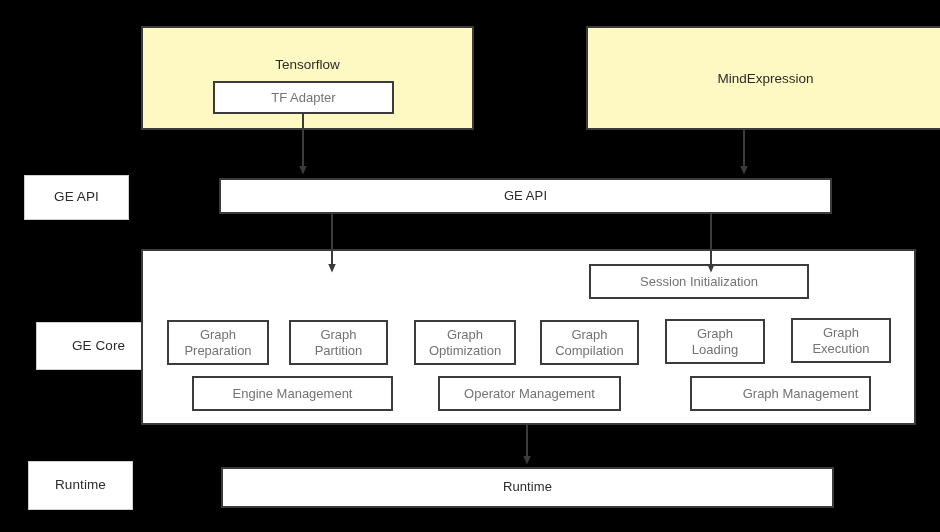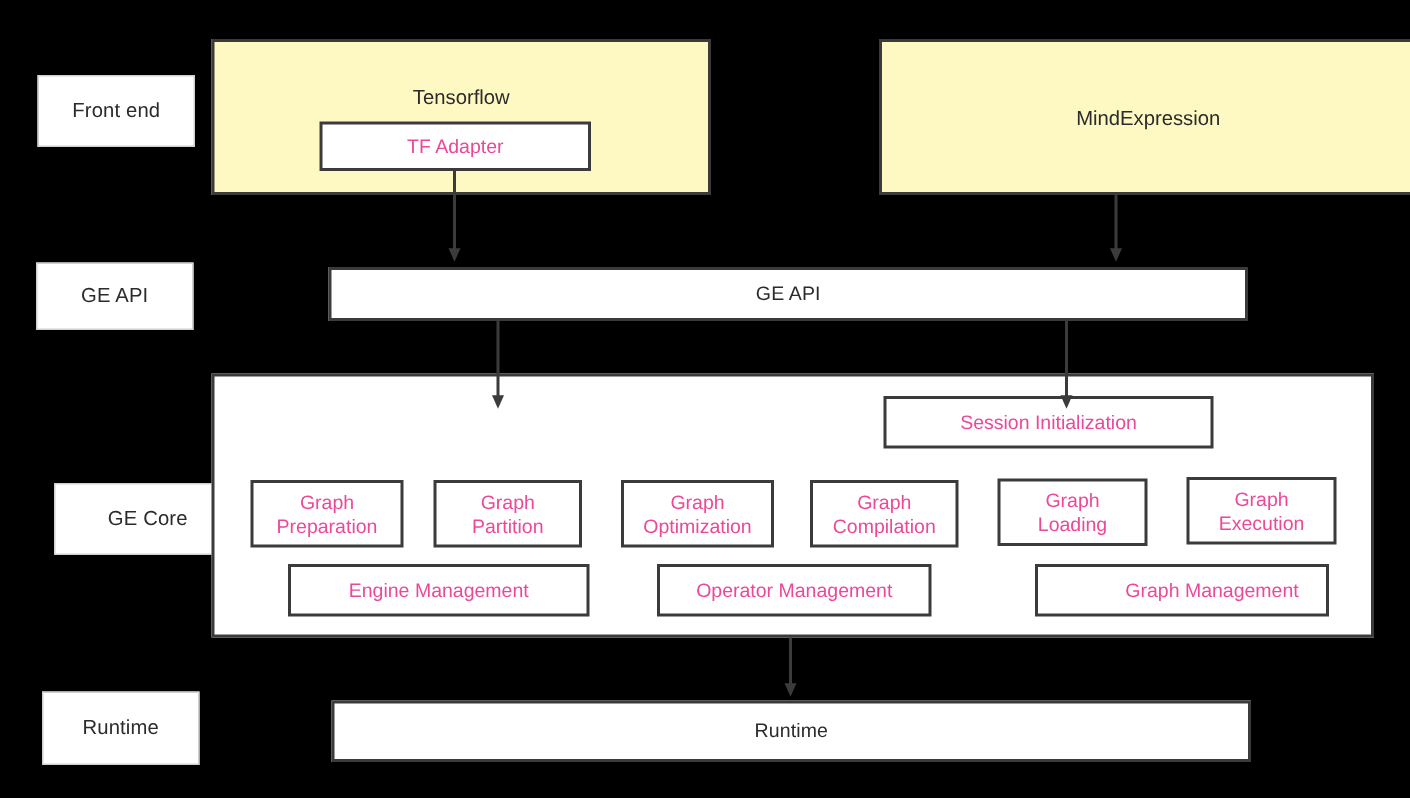--- a/index.html
+++ b/index.html
@@ -60,42 +60,39 @@
   }
   .inner-box {
     position: absolute;
     background: #ffffff;
     border: 2px solid #3b3b3b;
     box-sizing: border-box;
     display: flex;
     align-items: center;
     justify-content: center;
     text-align: center;
-    color: #ec4899;
+    color: #737373;
     font-size: 13px;
     line-height: 1.2;
     white-space: pre-line;
   }
   svg.arrows {
     position: absolute;
     left: 0;
     top: 0;
     width: 940px;
     height: 532px;
     pointer-events: none;
   }
 </style>
 </head>
 <body>
 
 <div id="stage">
 
-  <div class="box label-box" style="left:25px; top:50px; width:105px; height:48px;">
-    <span>Front end</span>
-  </div>
 
   <div class="box label-box" style="left:24px; top:175px; width:105px; height:45px;">
     <span>GE API</span>
   </div>
 
   <div class="box label-box" style="left:36px; top:322px; width:125px; height:48px;">
     <span>GE Core</span>
   </div>
 
   <div class="box label-box" style="left:28px; top:461px; width:105px; height:49px;">
@@ -156,21 +153,21 @@
   </div>
 
   <div class="inner-box" style="left:192px; top:376px; width:201px; height:35px;">
     <span>Engine Management</span>
   </div>
 
   <div class="inner-box" style="left:438px; top:376px; width:183px; height:35px;">
     <span>Operator Management</span>
   </div>
 
-  <div class="inner-box" style="left:690px; top:376px; width:196px; height:35px;padding-left:40px;">
+  <div class="inner-box" style="left:690px; top:376px; width:181px; height:35px;padding-left:40px;">
     <span>Graph Management</span>
   </div>
 
   <div class="box" style="left:221px; top:467px; width:613px; height:41px;">
     <span>Runtime</span>
   </div>
 
   <svg class="arrows" viewBox="0 0 940 532" xmlns="http://www.w3.org/2000/svg">
     <defs>
       <marker id="arrowhead" markerWidth="9" markerHeight="9" refX="4.5" refY="4" orient="auto" markerUnits="userSpaceOnUse">

